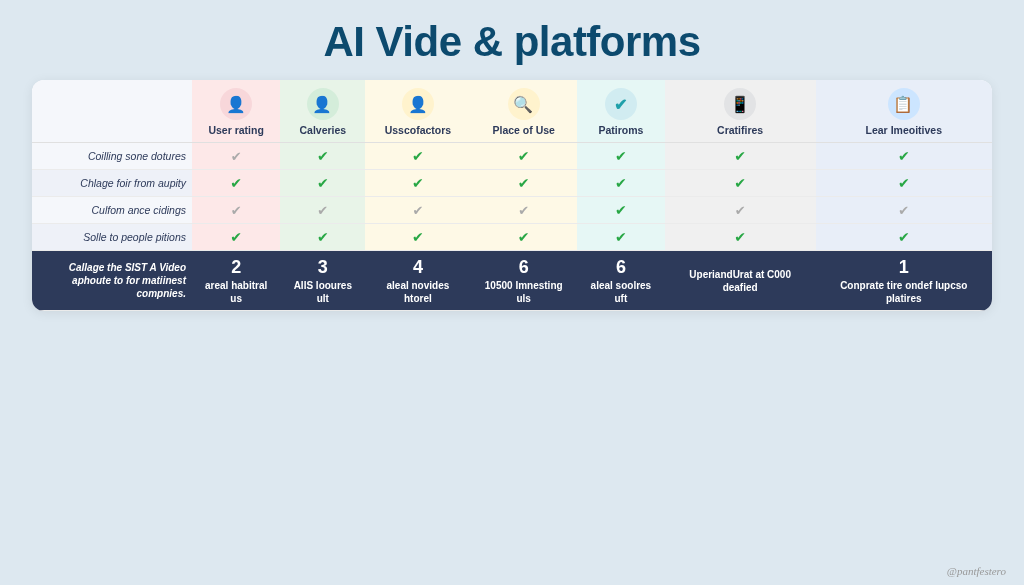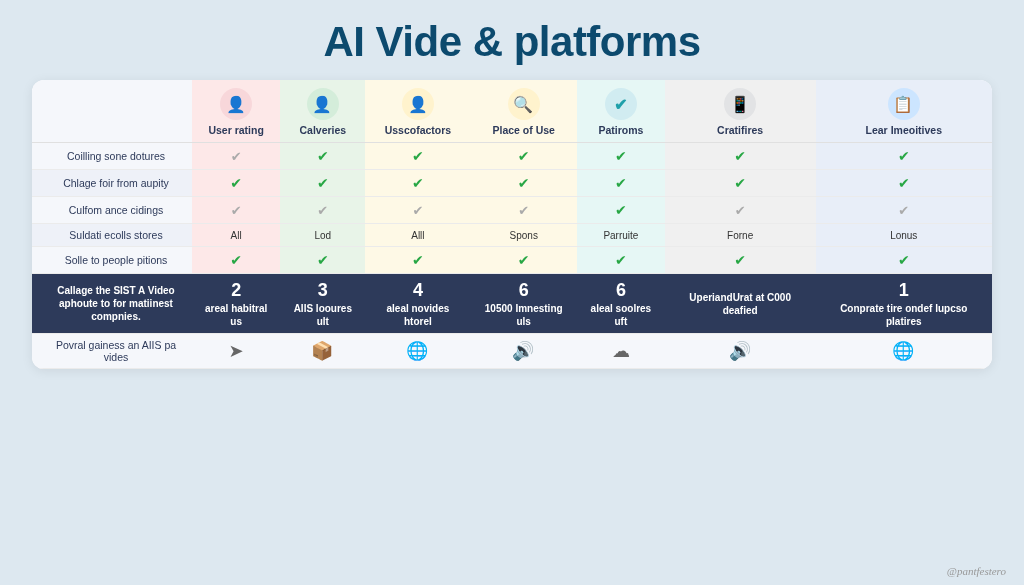--- a/index.html
+++ b/index.html
@@ -74,25 +74,26 @@
     .icon-blue { background: #cce5ff; color: #3070c0; }
 
     tbody tr td {
       padding: 5px 6px;
       text-align: center;
       border-bottom: 1px solid #ebebeb;
       font-size: 10.5px;
       color: #333;
     }
     tbody tr td:first-child {
-      text-align: center;
+      text-align: right;
       background: #f5f7fb;
       color: #2d3a5a;
       font-size: 10.5px;
       padding-left: 14px;
+      font-style: italic;
     }
     .check-green { color: #28a745; font-size: 14px; }
     .check-outline { color: #aaa; font-size: 13px; }
     .cross-red { color: #e53935; font-size: 14px; background: #e53935; color: white; border-radius: 50%; width: 16px; height: 16px; display: inline-flex; align-items: center; justify-content: center; font-size: 10px; }
 
     .summary-row td {
       background: #2d3a5a !important;
       color: #fff !important;
       font-weight: 600;
       font-size: 10px;
@@ -197,30 +198,20 @@
         </tr>
         <tr class="data-row">
           <td>Culfom ance cidings</td>
           <td class="col-1"><span class="check-outline">✔</span></td>
           <td class="col-2"><span class="check-outline">✔</span></td>
           <td class="col-3"><span class="check-outline">✔</span></td>
           <td class="col-4"><span class="check-outline">✔</span></td>
           <td class="col-5"><span class="check-green">✔</span></td>
           <td class="col-6"><span class="check-outline">✔</span></td>
           <td class="col-7"><span class="check-outline">✔</span></td>
-        </tr>
-        <tr class="data-row">
-          <td>Suldati ecolls stores</td>
-          <td class="col-1" style="font-weight: 500; font-size: 10px;">All</td>
-          <td class="col-2" style="font-weight: 500; font-size: 10px;">Lod</td>
-          <td class="col-3" style="font-weight: 500; font-size: 10px;">Alll</td>
-          <td class="col-4" style="font-weight: 500; font-size: 10px;">Spons</td>
-          <td class="col-5" style="font-weight: 500; font-size: 10px;">Parruite</td>
-          <td class="col-6" style="font-weight: 500; font-size: 10px;">Forne</td>
-          <td class="col-7" style="font-weight: 500; font-size: 10px;">Lonus</td>
         </tr>
         <tr class="data-row">
           <td>Solle to people pitions</td>
           <td class="col-1"><span class="check-green">✔</span></td>
           <td class="col-2"><span class="check-green">✔</span></td>
           <td class="col-3"><span class="check-green">✔</span></td>
           <td class="col-4"><span class="check-green">✔</span></td>
           <td class="col-5"><span class="check-green">✔</span></td>
           <td class="col-6"><span class="check-green">✔</span></td>
           <td class="col-7"><span class="check-green">✔</span></td>
@@ -228,27 +219,17 @@
         <tr class="summary-row">
           <td style="font-weight: 600; font-size: 10px; line-height: 1.3;">Callage the SIST A Video aphoute to for matiinest compnies.</td>
           <td class="summary-val-cell"><span class="summary-num">2</span>areal habitral us</td>
           <td class="summary-val-cell"><span class="summary-num">3</span>AIIS looures ult</td>
           <td class="summary-val-cell"><span class="summary-num">4</span>aleal novides htorel</td>
           <td class="summary-val-cell"><span class="summary-num">6</span>10500 Imnesting uls</td>
           <td class="summary-val-cell"><span class="summary-num">6</span>aleal soolres uft</td>
           <td class="summary-val-cell">UperiandUrat at C000 deafied</td>
           <td class="summary-val-cell"><span class="summary-num">1</span>Conprate tire ondef lupcso platires</td>
         </tr>
-        <tr class="last-row">
-          <td>Povral gainess an AIIS pa vides</td>
-          <td class="col-1">➤</td>
-          <td class="col-2">📦</td>
-          <td class="col-3">🌐</td>
-          <td class="col-4">🔊</td>
-          <td class="col-5">☁</td>
-          <td class="col-6">🔊</td>
-          <td class="col-7">🌐</td>
-        </tr>
       </tbody>
   </table>
 </div>
 
 <div class="watermark">@pantfestero</div>
 
 </body></html>

